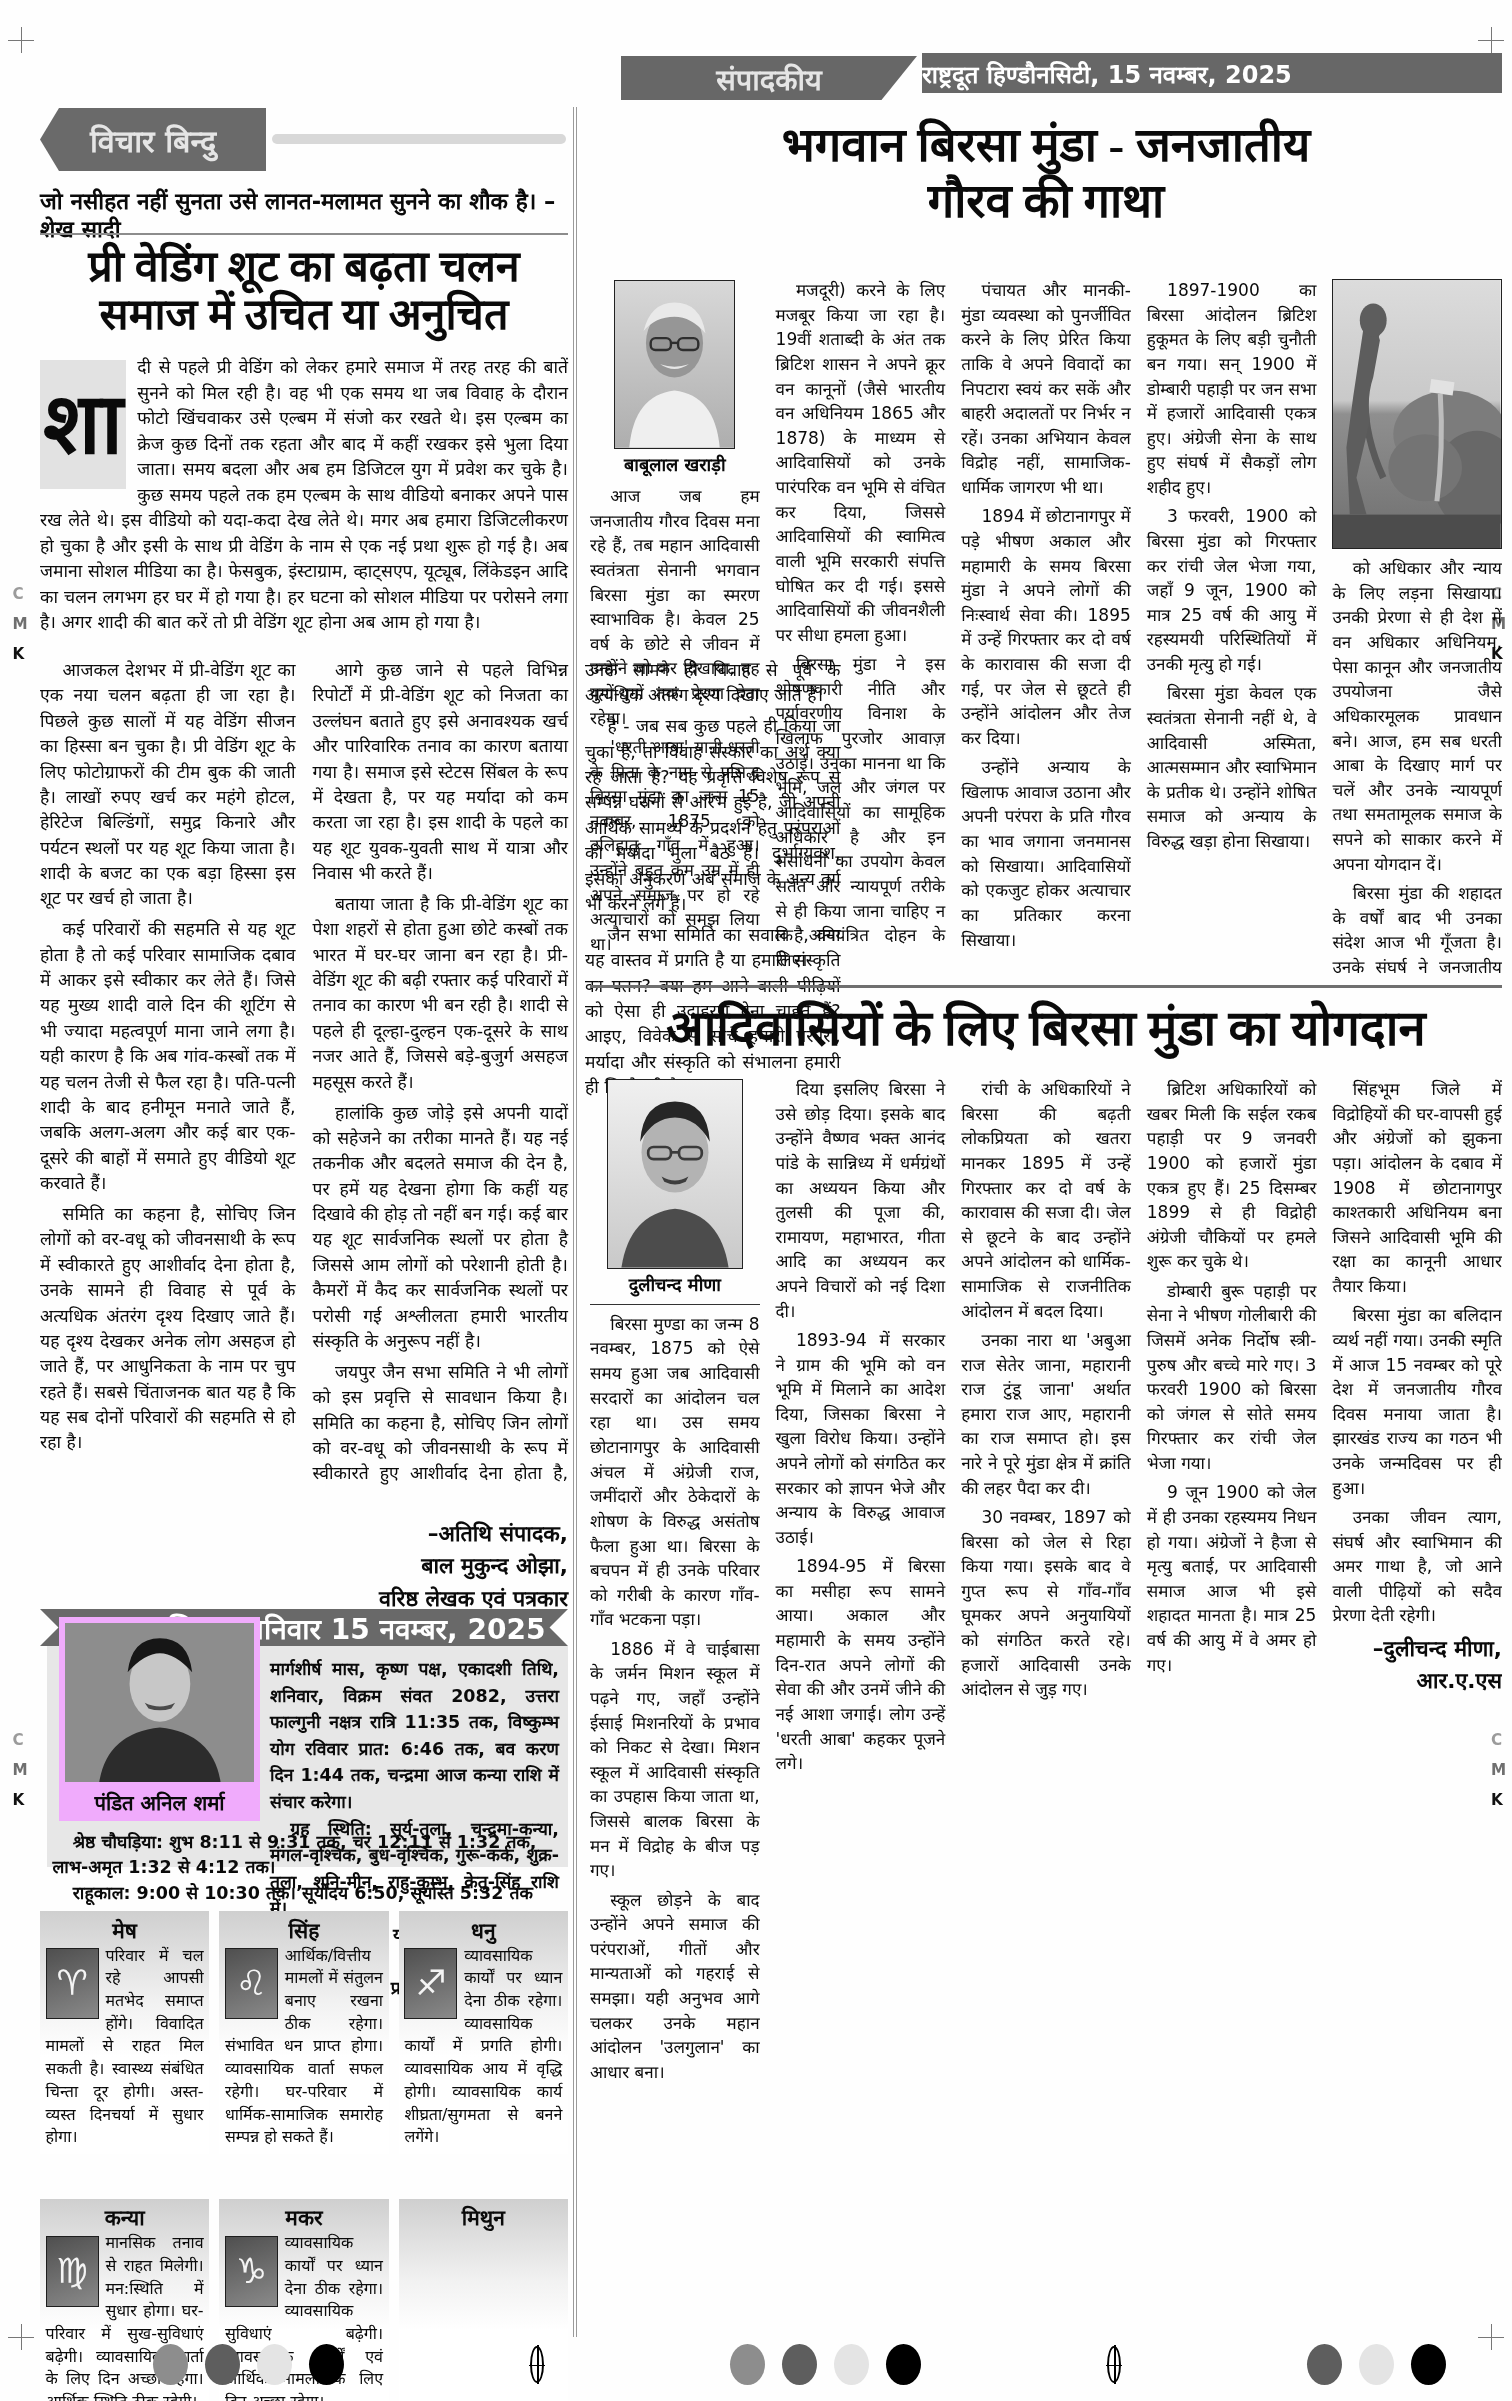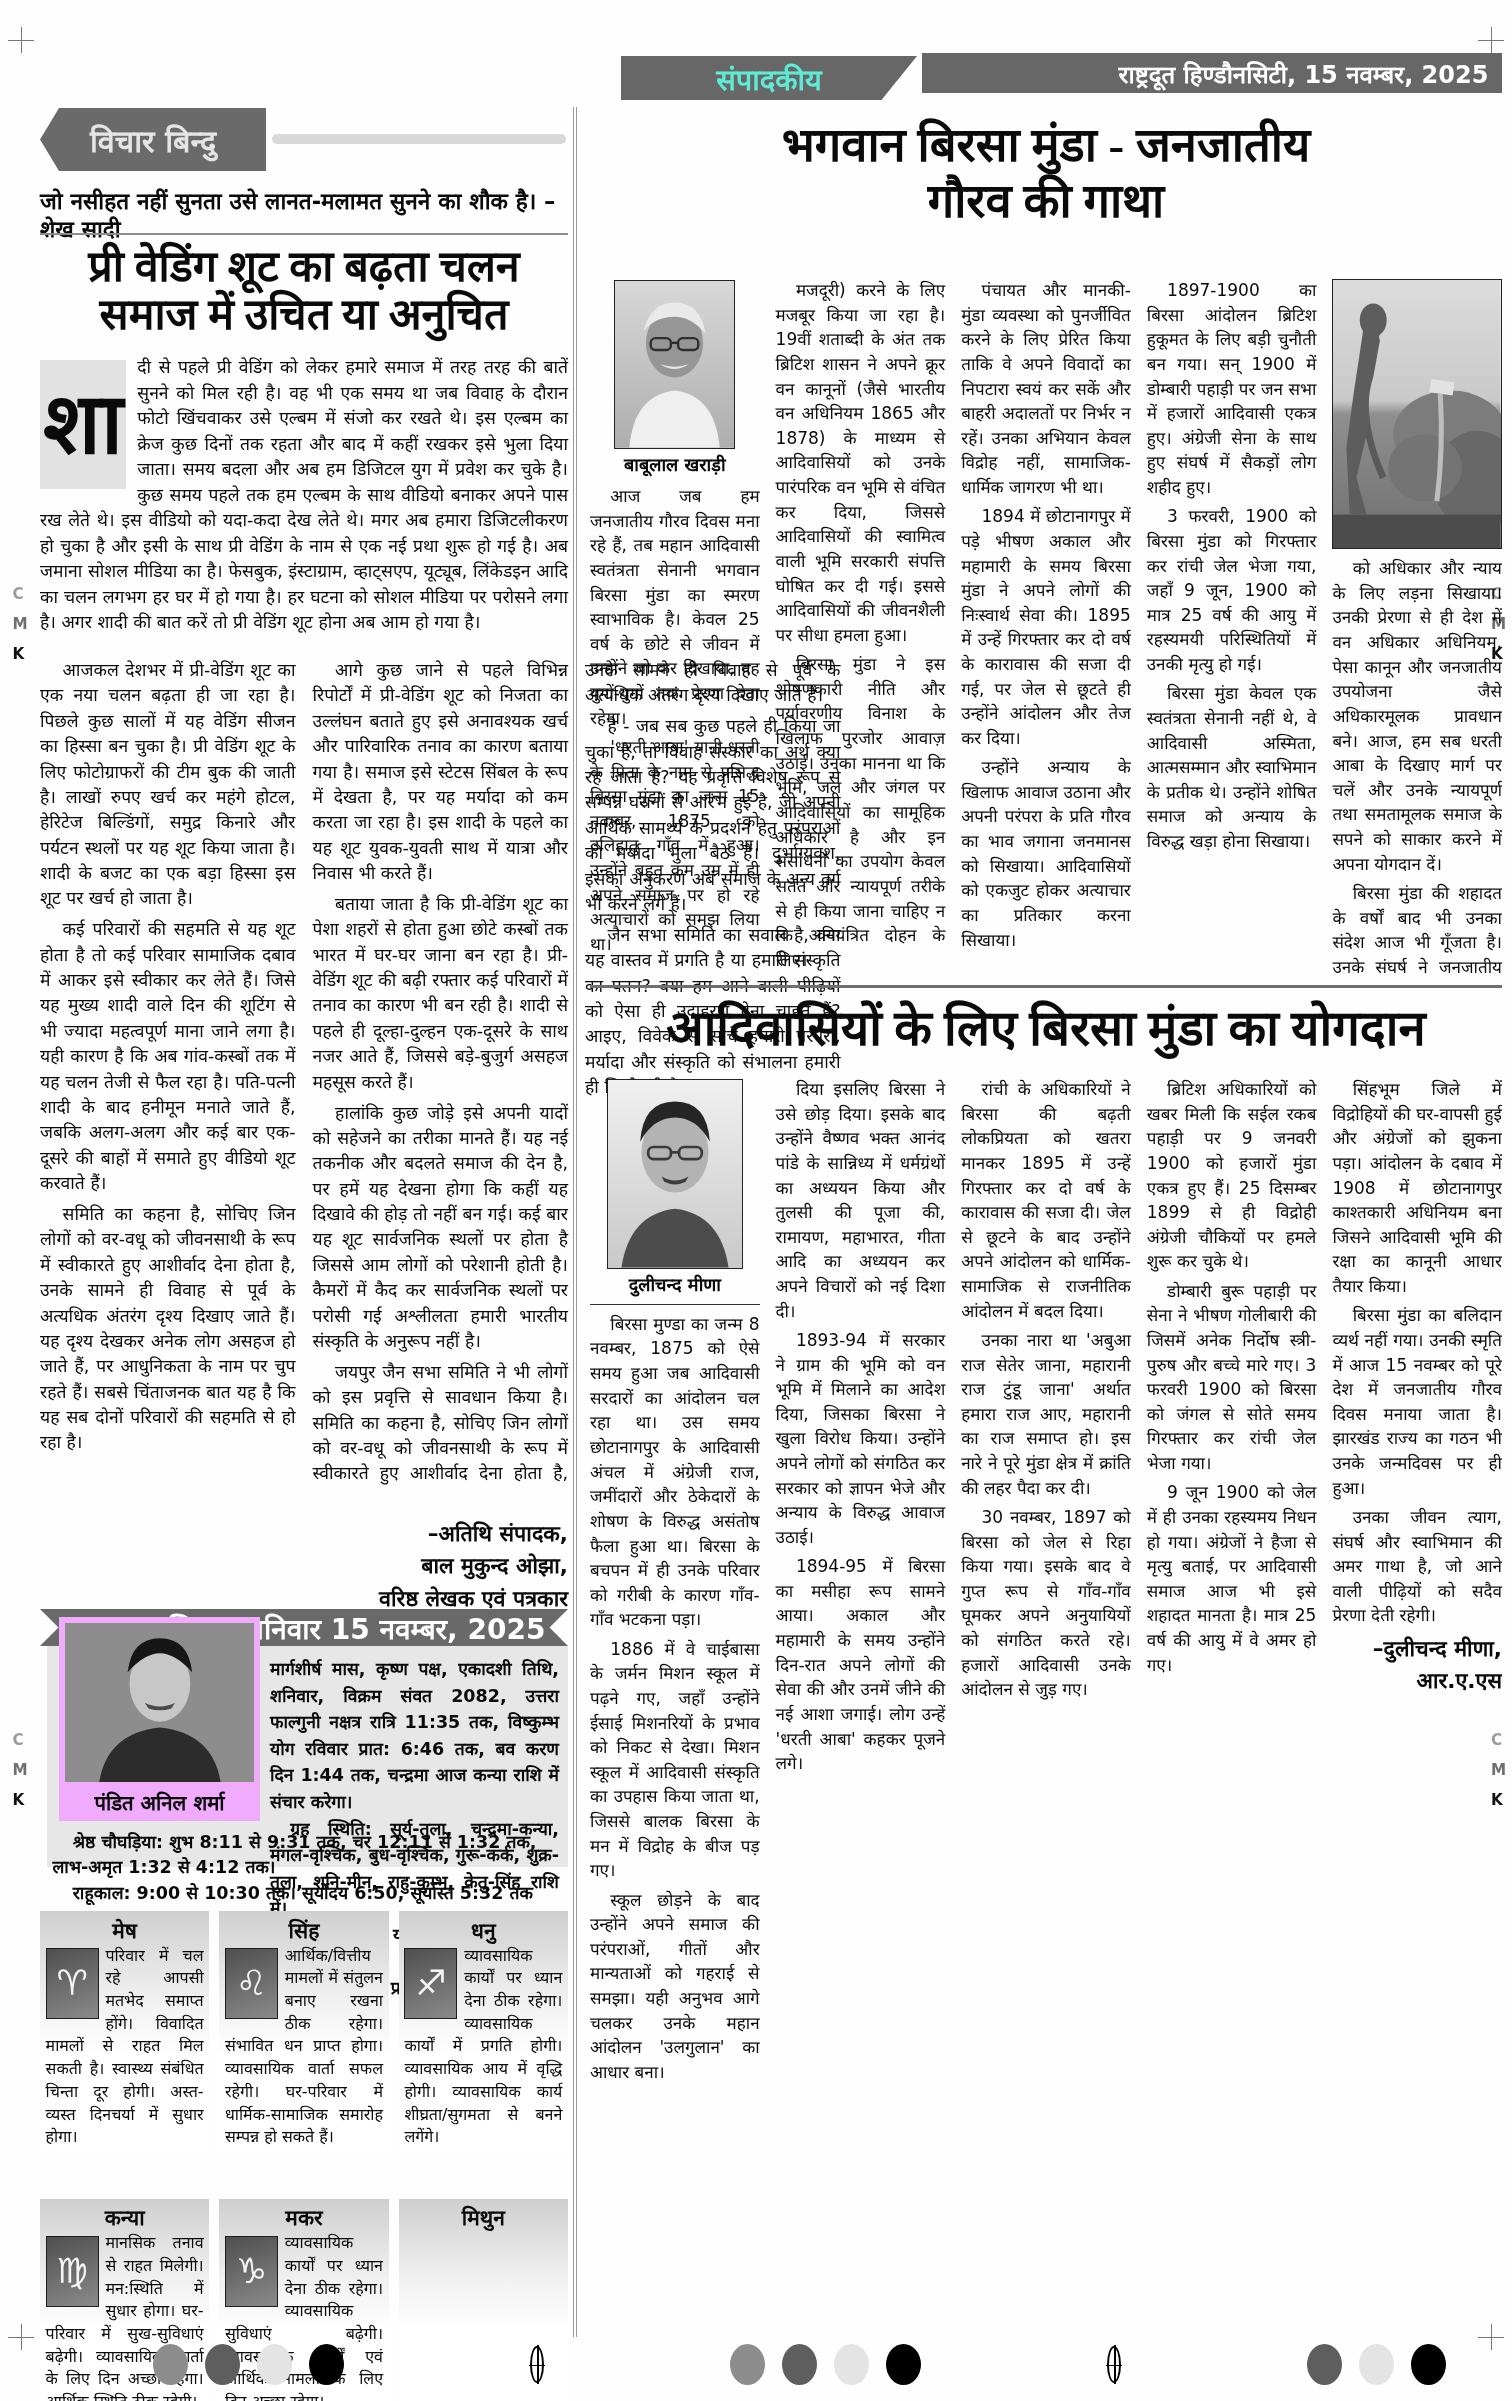--- a/index.html
+++ b/index.html
@@ -23,25 +23,25 @@
             display:flex;align-items:center;}
   .dotgrp{display:inline-flex;gap:17px;}
   .dot{width:35px;height:41px;border-radius:50%;}
   .regcircle{width:33px;height:33px;border:2.3px solid #000;border-radius:50%;
              position:relative;background:#fff;}
   .regcircle::before,.regcircle::after{content:"";position:absolute;background:#000;}
   .regcircle::before{left:50%;top:-3.4px;width:1.7px;height:calc(100% + 6.8px);}
   .regcircle::after{top:50%;left:-3.4px;height:1.7px;width:calc(100% + 6.8px);}
   
   .hdr-left{left:621px;top:56px;width:296px;height:44px;background:#676767;
-            color:#5eead4;display:flex;align-items:center;justify-content:center;
+            color:#e5e5e5;display:flex;align-items:center;justify-content:center;
             font-size:29px;font-weight:bold;
             clip-path:polygon(0 0,100% 0,88% 100%,0 100%);}
   .hdr-right{left:922px;top:53px;width:580px;height:40px;background:#676767;
-             color:#fff;display:flex;align-items:center;justify-content:flex-end;
+             color:#fff;display:flex;align-items:center;justify-content:flex-start;
              padding-right:13.6px;box-sizing:border-box;font-size:24px;font-weight:bold;}
   
   .vdiv{left:573px;top:107px;width:0;height:2230px;border-left:4px double #9a9a9a;}
   
   .badge{left:40px;top:108px;width:226px;height:63px;background:#6a6a6a;color:#e5e5e5;
          display:flex;align-items:center;justify-content:center;
          font-size:30.5px;font-weight:bold;
          clip-path:polygon(0 50%,19px 0,100% 0,100% 100%,19px 100%);}
   .badge-line{left:272px;top:134px;width:294px;height:10.2px;background:#d8d8d8;border-radius:5.6px;}
   .quote{left:40px;top:187px;width:528px;font-size:22.6px;font-weight:bold;line-height:1.25;}

